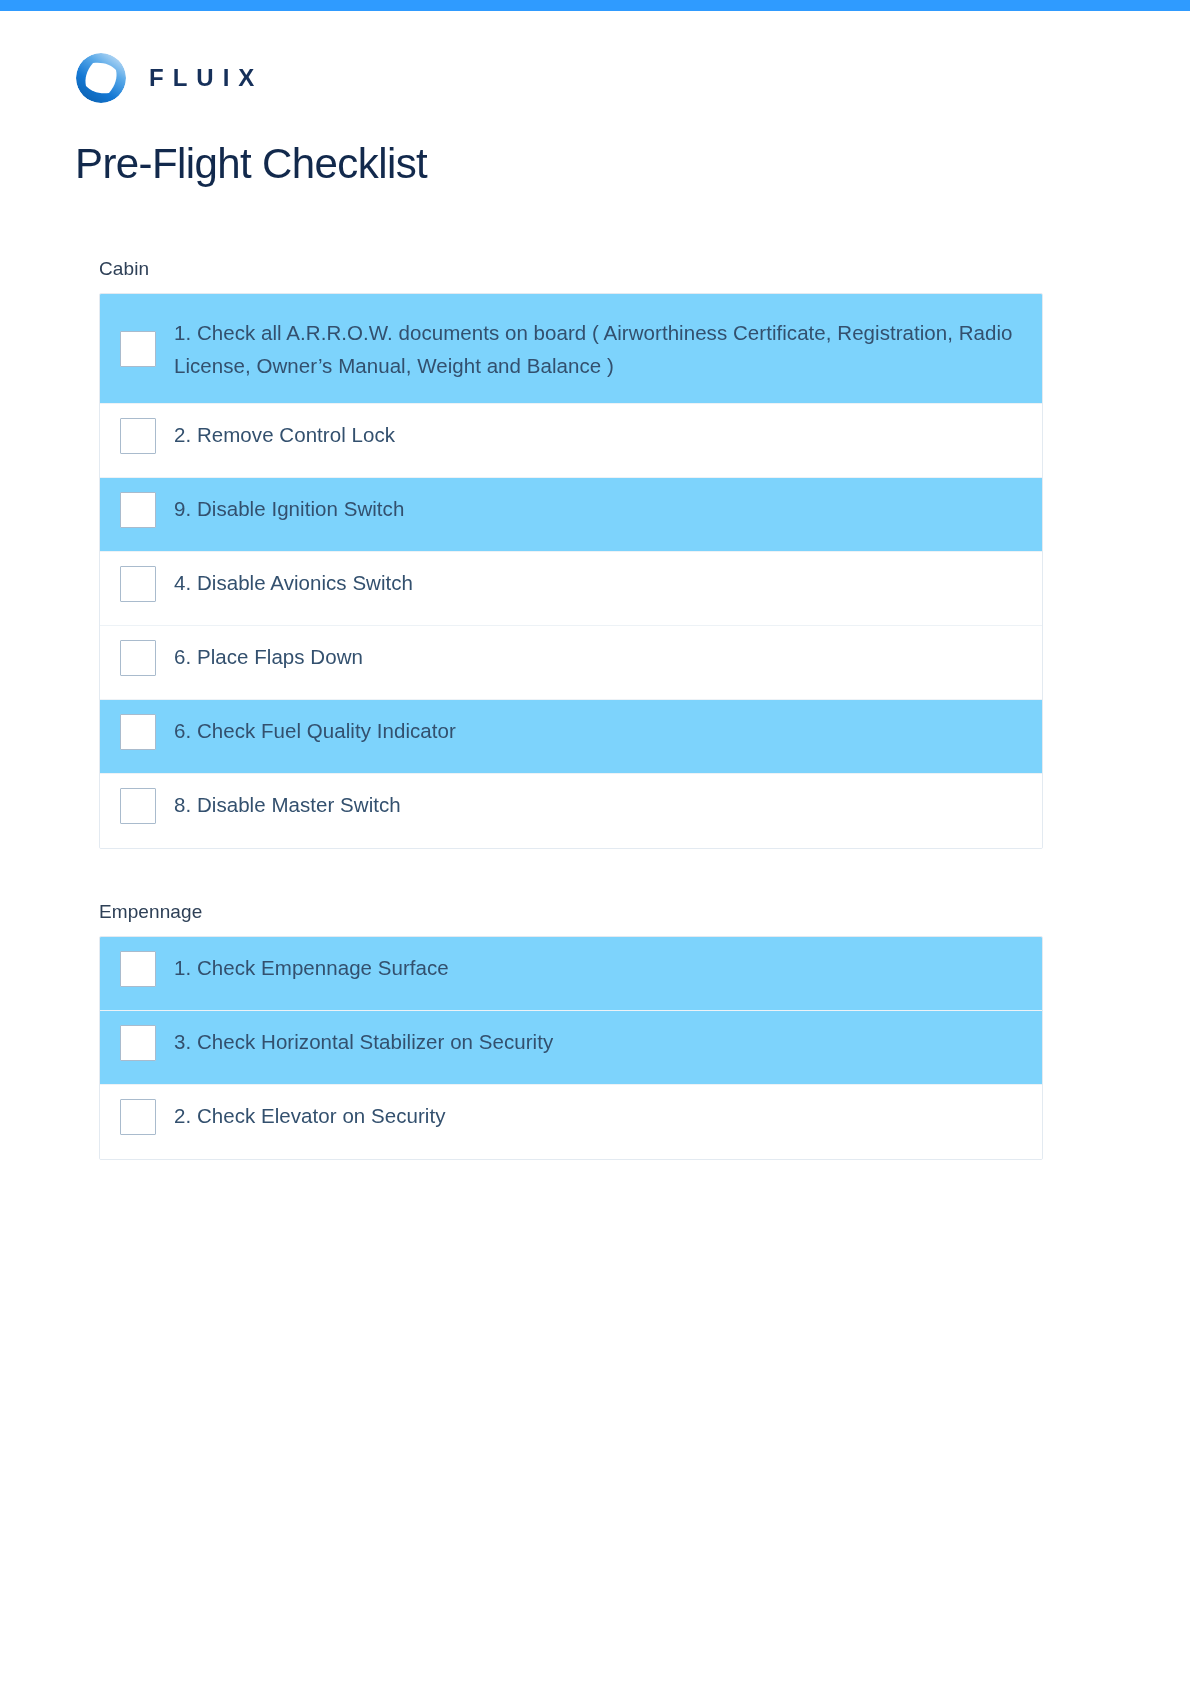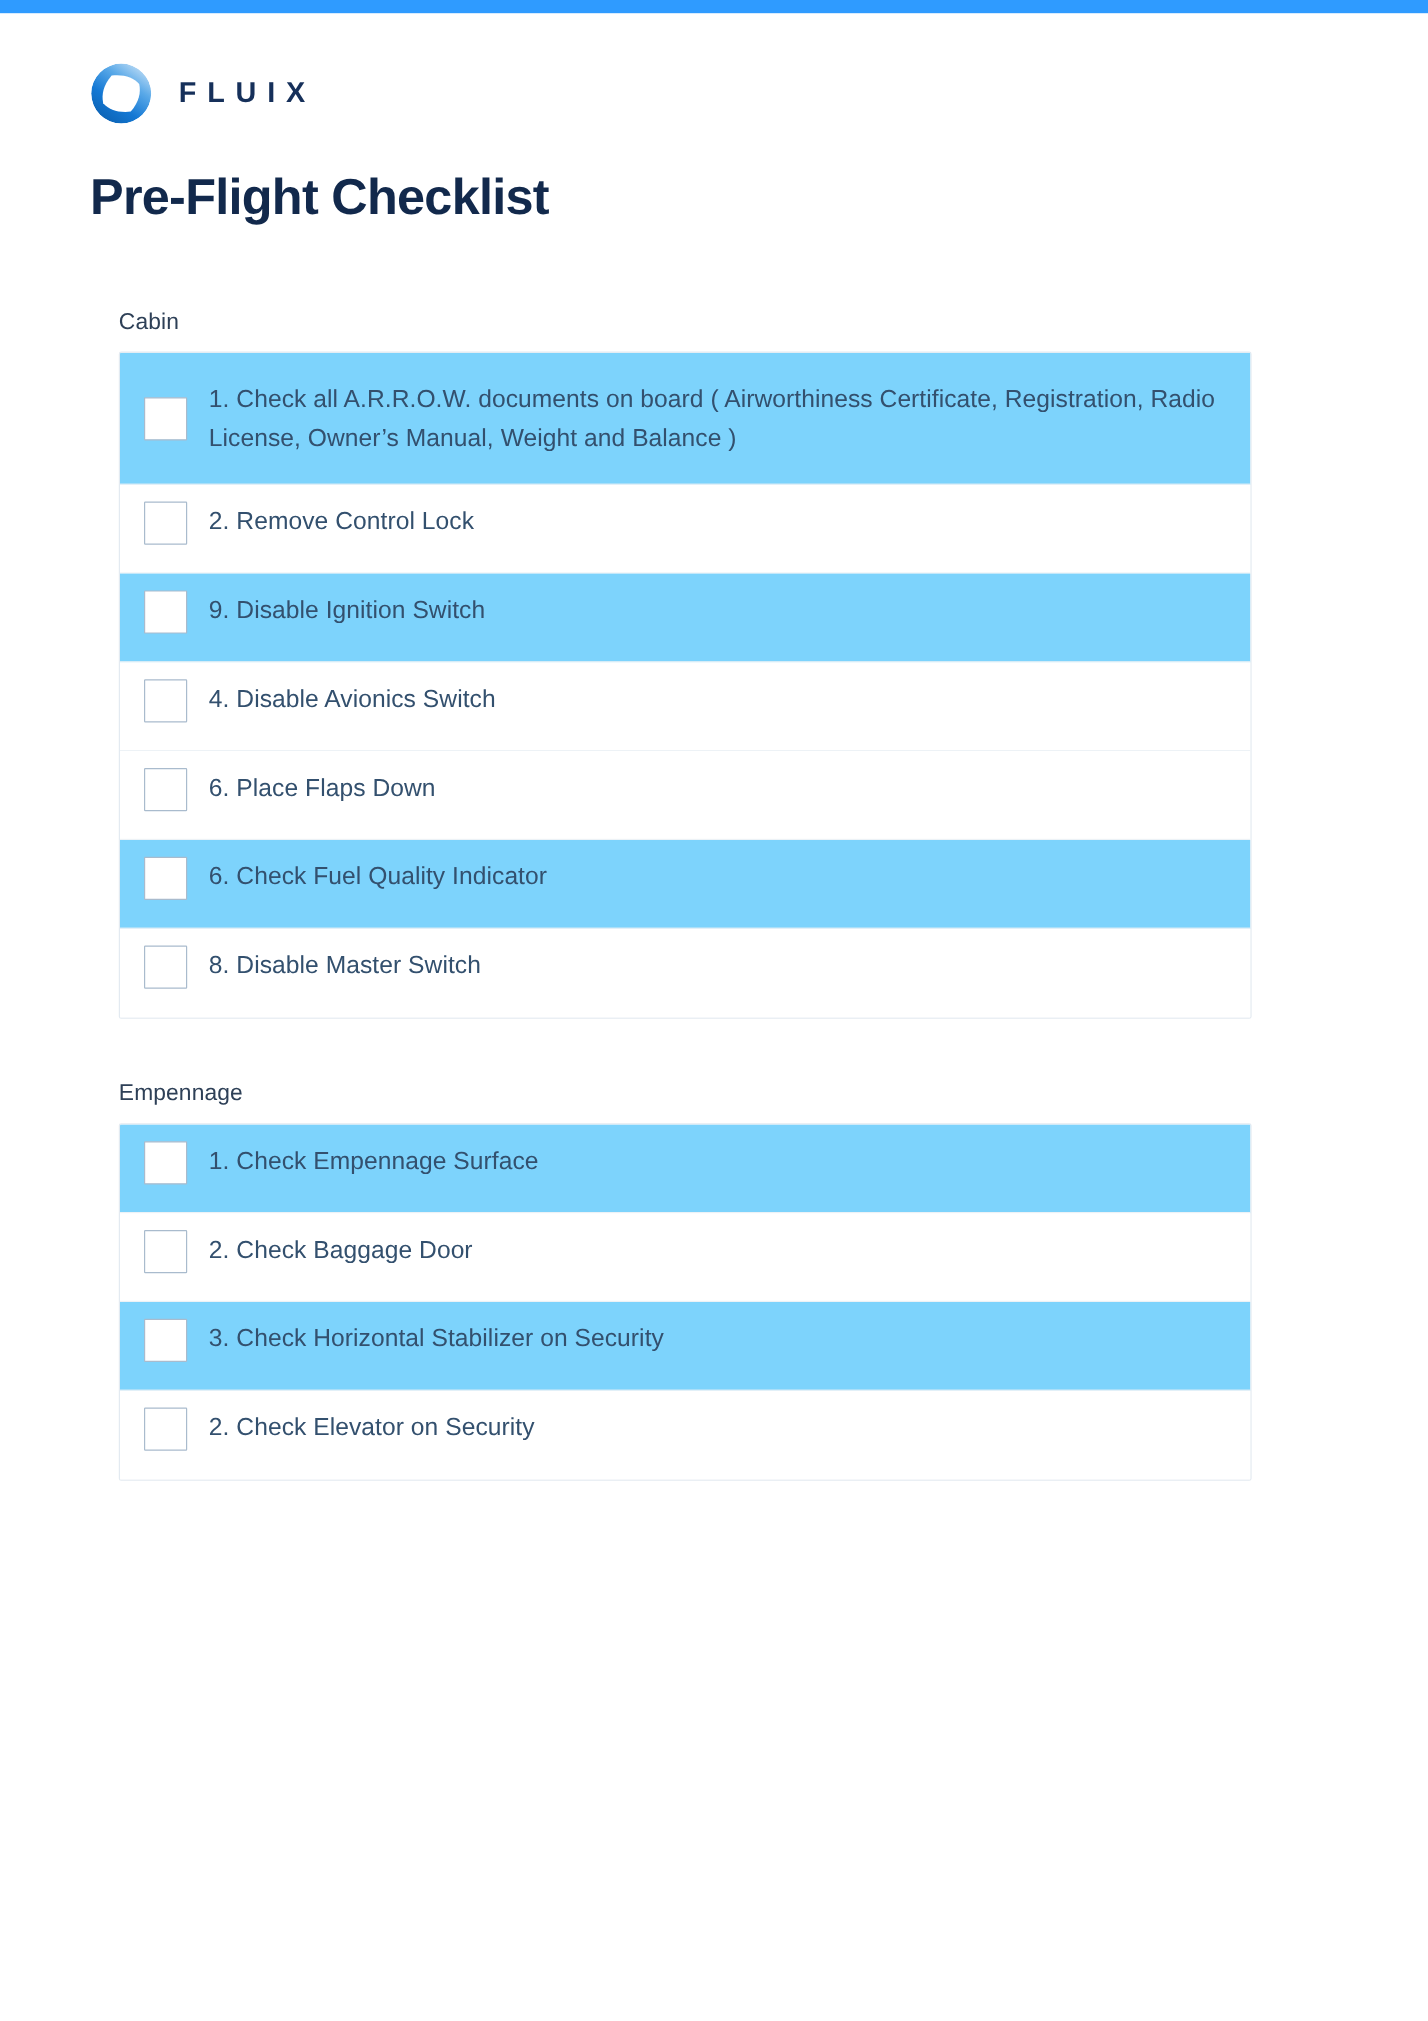--- a/index.html
+++ b/index.html
@@ -45,21 +45,21 @@
     letter-spacing: 9px;
     color: #16305A;
   }
 
   
   .page-title {
     position: absolute;
     top: 140px;
     left: 75px;
     font-size: 42px;
-    font-weight: bold;
+    font-weight: normal;
     letter-spacing: -0.6px;
     color: #12294C;
   }
 
   
   .content {
     position: absolute;
     top: 258px;
     left: 75px;
     width: 968px;
@@ -216,24 +216,20 @@
 
     <div class="section">
       <div class="section-label">Empennage</div>
       <div class="checklist">
 
         <div class="row alt">
           <span class="checkbox"></span>
           <span class="row-text">1. Check Empennage Surface</span>
         </div>
 
-        <div class="row">
-          <span class="checkbox"></span>
-          <span class="row-text">2. Check Baggage Door</span>
-        </div>
 
         <div class="row alt">
           <span class="checkbox"></span>
           <span class="row-text">3. Check Horizontal Stabilizer on Security</span>
         </div>
 
         <div class="row">
           <span class="checkbox"></span>
           <span class="row-text">2. Check Elevator on Security</span>
         </div>

